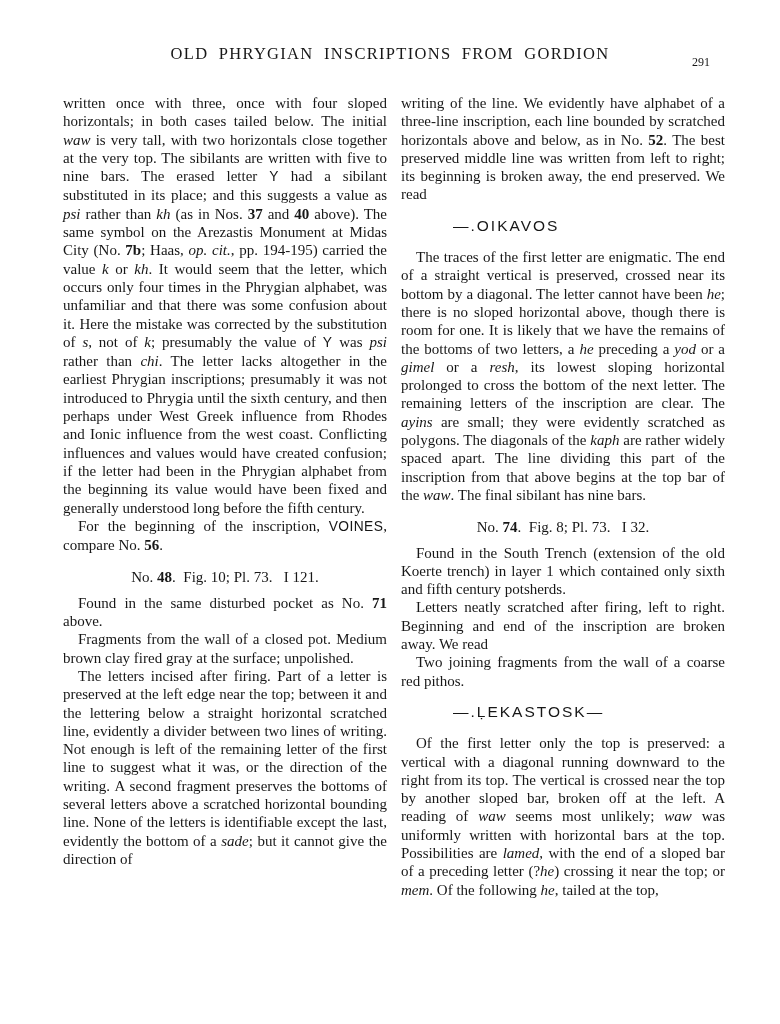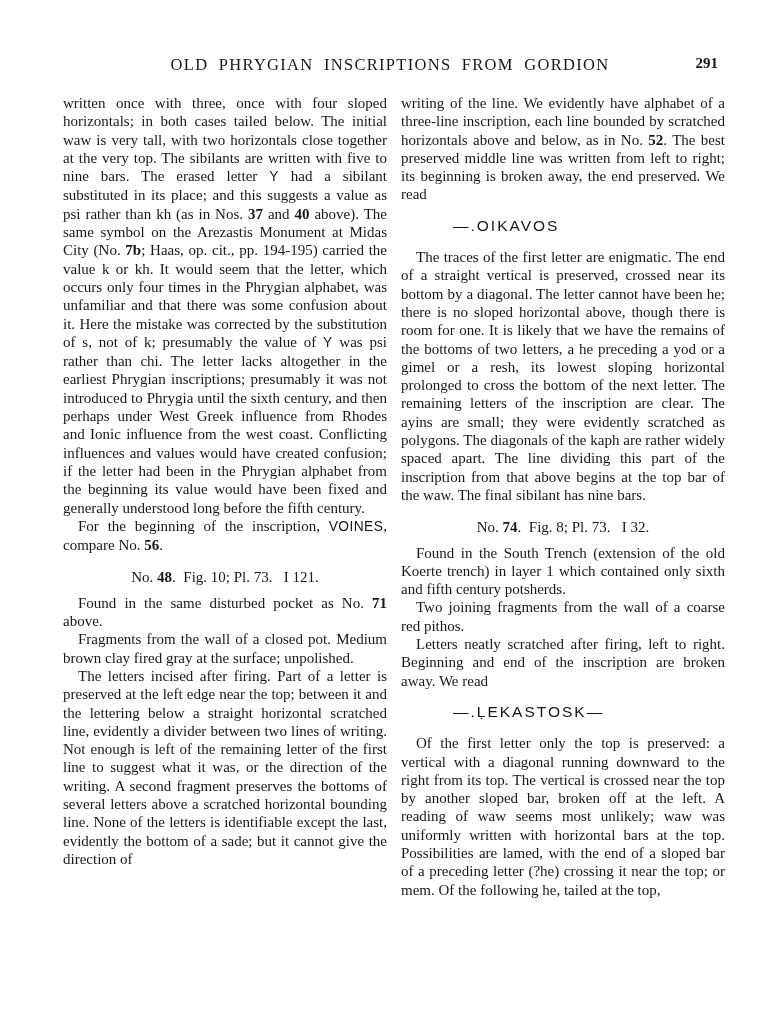--- a/index.html
+++ b/index.html
@@ -14,35 +14,34 @@
     overflow: hidden;
     font-family: "Liberation Serif", serif;
     color: #171717;
   }
   .page {
     position: absolute;
     inset: 0;
   }
   .running-title {
     position: absolute;
-    top: 55px;
+    top: 44px;
     left: 0;
     width: 780px;
     text-align: center;
     font-size: 16.5px;
     letter-spacing: 1.3px;
     word-spacing: 5px;
     white-space: nowrap;
   }
   .page-number {
     position: absolute;
     top: 55px;
-    right: 62px;
-    font-size: 15px;
-    font-weight: bold;
+    right: 70px;
+    font-size: 12px;
   }
   .col {
     position: absolute;
     top: 94px;
     width: 324px;
     font-size: 15px;
     line-height: 18.3px;
   }
   .col-left  { left: 63px; }
   .col-right { left: 401px; }
@@ -53,21 +52,21 @@
     margin: 14px 0 7px 0;
   }
   p.inscription {
     text-align: left;
     font-family: "Liberation Sans", sans-serif;
     font-size: 15.5px;
     letter-spacing: 2px;
     padding-left: 52px;
     margin: 13px 0 13px 0;
   }
-  .run-i { }
+  .run-i { font-style: italic; }
   .run-b { font-weight: 700; }
   .run-sc {
     font-family: "Liberation Sans", sans-serif;
     font-size: 13.8px;
     letter-spacing: 0.4px;
   }
 </style>
 </head>
 <body>
 
@@ -83,18 +82,18 @@
       <p class="para indent"><span>Fragments from the wall of a closed pot. Medium brown clay fired gray at the surface; unpolished.</span></p>
       <p class="para indent"><span>The letters incised after firing. Part of a letter is preserved at the left edge near the top; between it and the lettering below a straight horizontal scratched line, evidently a divider between two lines of writing. Not enough is left of the remaining letter of the first line to suggest what it was, or the direction of the writing. A second fragment preserves the bottoms of several letters above a scratched horizontal bounding line. None of the letters is identifiable except the last, evidently the bottom of a </span><span class="run-i">sade</span><span>; but it cannot give the direction of</span></p>
     </div>
 
   <div class="col col-right">
       <p class="para"><span>writing of the line. We evidently have alphabet of a three-line inscription, each line bounded by scratched horizontals above and below, as in No. </span><span class="run-b">52</span><span>. The best preserved middle line was written from left to right; its beginning is broken away, the end preserved. We read</span></p>
       <p class="inscription"><span>—.OIKAVOS</span></p>
       <p class="para indent"><span>The traces of the first letter are enigmatic. The end of a straight vertical is preserved, crossed near its bottom by a diagonal. The letter cannot have been </span><span class="run-i">he</span><span>; there is no sloped horizontal above, though there is room for one. It is likely that we have the remains of the bottoms of two letters, a </span><span class="run-i">he</span><span> preceding a </span><span class="run-i">yod</span><span> or a </span><span class="run-i">gimel</span><span> or a </span><span class="run-i">resh</span><span>, its lowest sloping horizontal prolonged to cross the bottom of the next letter. The remaining letters of the inscription are clear. The </span><span class="run-i">ayins</span><span> are small; they were evidently scratched as polygons. The diagonals of the </span><span class="run-i">kaph</span><span> are rather widely spaced apart. The line dividing this part of the inscription from that above begins at the top bar of the </span><span class="run-i">waw</span><span>. The final sibilant has nine bars.</span></p>
       <p class="heading"><span>No. </span><span class="run-b">74</span><span>. Fig. 8; Pl. 73.  I 32.</span></p>
       <p class="para indent"><span>Found in the South Trench (extension of the old Koerte trench) in layer 1 which contained only sixth and fifth century potsherds.</span></p>
+      <p class="para indent"><span>Letters neatly scratched after firing, left to right. Beginning and end of the inscription are broken away. We read</span></p>
       <p class="para indent"><span>Two joining fragments from the wall of a coarse red pithos.</span></p>
-      <p class="para indent"><span>Letters neatly scratched after firing, left to right. Beginning and end of the inscription are broken away. We read</span></p>
       <p class="inscription"><span>—.ḶEKASTOSK—</span></p>
       <p class="para indent"><span>Of the first letter only the top is preserved: a vertical with a diagonal running downward to the right from its top. The vertical is crossed near the top by another sloped bar, broken off at the left. A reading of </span><span class="run-i">waw</span><span> seems most unlikely; </span><span class="run-i">waw</span><span> was uniformly written with horizontal bars at the top. Possibilities are </span><span class="run-i">lamed</span><span>, with the end of a sloped bar of a preceding letter (?</span><span class="run-i">he</span><span>) crossing it near the top; or </span><span class="run-i">mem</span><span>. Of the following </span><span class="run-i">he</span><span>, tailed at the top,</span></p>
     </div>
 </div>
 
 </body></html>

